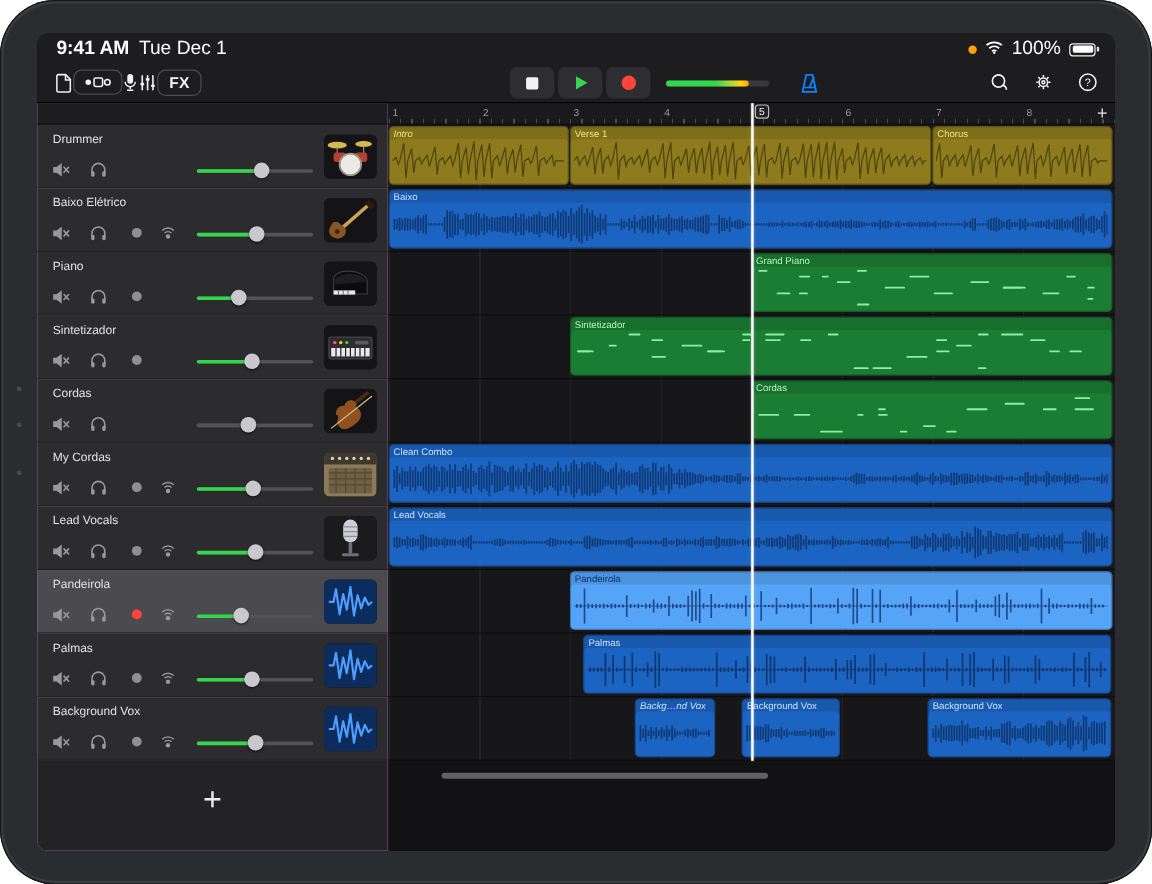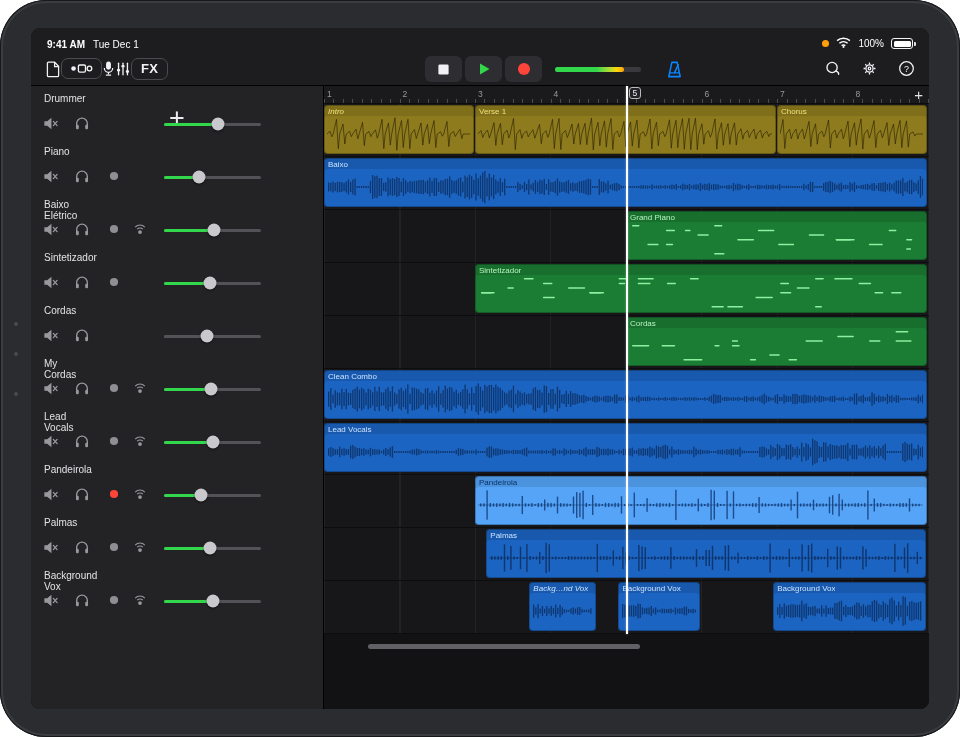--- a/index.html
+++ b/index.html
@@ -4,21 +4,21 @@
 <style>
   *{margin:0;padding:0;box-sizing:border-box}
   html,body{width:960px;height:737px;overflow:hidden;background:#fff;font-family:"Liberation Sans",sans-serif}
   .device{position:relative;width:960px;height:737px;background:#2b2c30;border-radius:46px;
     box-shadow:inset 0 0 0 1px #17181a, inset 0 0 0 3px #3b3c41}
   .bez{position:absolute;left:14px;width:4px;height:4px;border-radius:50%;background:#4a4b51}
   .screen{position:absolute;left:31px;top:28px;right:31px;bottom:28px;background:#161618;border-radius:9px;
     overflow:hidden;display:flex;flex-direction:column;color:#e5e5ea}
 
   
-  .status-bar{height:24px;background:#1d1d20;display:flex;align-items:flex-end;justify-content:space-between;padding:0 16px 2px;color:#fff;font-size:10px}
+  .status-bar{height:24px;background:#1d1d20;display:flex;align-items:flex-end;justify-content:space-between;padding:0 16px 2px;color:#fff;font-size:16px}
   .status-left{display:flex;gap:8px}
   .st-time{font-weight:700}
   .status-right{display:flex;gap:7px;align-items:center}
   .dot-rec{width:7px;height:7px;border-radius:50%;background:#ff9f0a}
   .batt{position:relative;width:22px;height:11px;border:1px solid rgba(255,255,255,.95);border-radius:3px}
   .batt i{position:absolute;inset:1.5px;background:#fff;border-radius:1.5px}
   .batt:after{content:"";position:absolute;right:-3.5px;top:2.8px;width:2px;height:4.2px;background:rgba(255,255,255,.85);border-radius:0 1px 1px 0}
 
   
   .toolbar{position:relative;height:34px;background:#1d1d20;border-bottom:1px solid #000;display:flex;align-items:center;padding:0 14px}
@@ -28,21 +28,21 @@
   .pill.fx{font-size:13px;font-weight:700;padding:2.5px 9px;letter-spacing:.3px}
   .transport{position:absolute;left:394px;top:4px;display:flex;gap:3px}
   .tp-btn{width:37px;height:26px;background:#2e2e32;border:none;border-radius:6px;display:flex;align-items:center;justify-content:center;cursor:pointer}
   .meter{position:absolute;left:524px;top:15px;width:86px;height:5px;border-radius:3px;background:#3a3a3e;cursor:pointer}
   .meter-fill{height:100%;border-radius:3px;background:linear-gradient(90deg,#32d74b 0%,#32d74b 60%,#9ddb3a 76%,#ffd60a 90%,#ff9f0a 100%)}
   .metro{position:absolute;left:634px;top:8px}
   .tb-right{margin-left:auto;display:flex;gap:20px;align-items:center}
 
   
   .workspace{flex:1;display:flex;min-height:0;background:#141416}
-  .leftcol{width:293px;display:flex;flex-direction:row;border-right:1px solid #000;background:#f0abfc}
+  .leftcol{width:293px;display:flex;flex-direction:column;border-right:1px solid #000;background:#f0abfc}
   .corner{height:18px;background:#1d1d20;border-bottom:1px solid #0c0c0e}
   .trow{position:relative;height:53px;background:#2c2c2f;border-bottom:1px solid #222225;cursor:pointer}
   .trow.selected{background:#4b4b4f}
   .tname{position:absolute;left:13px;top:7px;font-size:10px;color:#e2e2e4}
   .ctl{position:absolute;top:29px;width:18px;height:18px;cursor:pointer}
   .ctl.mute{left:11px}.ctl.monitor{left:43px}.ctl.rec{left:75px}.ctl.input{left:101px}
   .slider{position:absolute;left:133px;top:36.5px;width:97px;height:3px;border-radius:2px;background:#525257;cursor:pointer}
   .slider .fill{position:absolute;left:0;top:0;height:100%;border-radius:2px}
   .slider .knob{position:absolute;top:1.5px;transform:translate(-50%,-50%);width:13px;height:13px;border-radius:50%;background:#c8c8cd;box-shadow:0 1px 2px rgba(0,0,0,.6)}
   .thumb{position:absolute;right:9px;top:8px;width:44px;height:37px;border-radius:5px;overflow:hidden;cursor:pointer;background:#141416}
@@ -214,20 +214,52 @@
                   <line x1="11" y1="11" x2="11" y2="20" stroke="#888" stroke-width="1"></line>
                   <ellipse cx="33" cy="8" rx="7" ry="2.5" fill="#d8b84e"></ellipse>
                   <line x1="33" y1="10" x2="33" y2="19" stroke="#888" stroke-width="1"></line>
                   <rect x="8" y="15" width="10" height="8" rx="2" fill="#b5402e"></rect>
                   <rect x="26" y="15" width="10" height="8" rx="2" fill="#b5402e"></rect>
                   <circle cx="22" cy="25" r="9" fill="#ece9e4"></circle>
                   <circle cx="22" cy="25" r="9" fill="none" stroke="#9a958c" stroke-width="1.5"></circle>
                 </svg></div>
             </div>
             <div class="trow">
+              <div class="tname">Baixo Elétrico</div>
+              <span class="ctl mute"><svg viewBox="0 0 18 18" width="17" height="17">
+                  <path d="M2.5 6.5v5h3l4.5 3.5v-12L5.5 6.5z" fill="#98989d"></path>
+                  <line x1="12" y1="6.8" x2="16" y2="11.2" stroke="#98989d" stroke-width="1.4" stroke-linecap="round"></line>
+                  <line x1="16" y1="6.8" x2="12" y2="11.2" stroke="#98989d" stroke-width="1.4" stroke-linecap="round"></line>
+                </svg></span>
+              <span class="ctl monitor"><svg viewBox="0 0 18 18" width="16" height="16">
+                  <path d="M3 13V9.5a6 6 0 0 1 12 0V13" fill="none" stroke="#98989d" stroke-width="1.5"></path>
+                  <rect x="2.2" y="11" width="3.2" height="5" rx="1.4" fill="#98989d"></rect>
+                  <rect x="12.6" y="11" width="3.2" height="5" rx="1.4" fill="#98989d"></rect>
+                </svg></span>
+              <span class="ctl rec"><svg viewBox="0 0 18 18" width="16" height="16">
+                  <circle cx="9" cy="9" r="4.6" fill="#8e8e93"></circle>
+                </svg></span>
+              <span class="ctl input"><svg viewBox="0 0 18 18" width="16" height="16">
+                  <circle cx="9" cy="12.5" r="2.1" fill="#98989d"></circle>
+                  <path d="M5.8 9.2a4.5 4.5 0 0 1 6.4 0" fill="none" stroke="#98989d" stroke-width="1.3"></path>
+                  <path d="M3.6 6.8a7.6 7.6 0 0 1 10.8 0" fill="none" stroke="#98989d" stroke-width="1.3"></path>
+                </svg></span>
+              <div class="slider">
+                <div class="fill" style="width:52%;background:#32d74b"></div>
+                <div class="knob" style="left:52%"></div>
+              </div>
+              <div class="thumb"><svg viewBox="0 0 44 37" width="44" height="37">
+                  <rect width="44" height="37" fill="#141416"></rect>
+                  <line x1="14" y1="26" x2="38" y2="5" stroke="#caa35c" stroke-width="3"></line>
+                  <line x1="36" y1="3" x2="41" y2="8" stroke="#2a1c10" stroke-width="5"></line>
+                  <path d="M6 23c-3 4-2 8 2 10s9 0 10-4c1-3-1-5-3-6s-2-3-5-3-3 1-4 3z" fill="#8a5526"></path>
+                  <circle cx="11" cy="28" r="2" fill="#3a2412"></circle>
+                </svg></div>
+            </div>
+            <div class="trow">
               <div class="tname">Piano</div>
               <span class="ctl mute"><svg viewBox="0 0 18 18" width="17" height="17">
                   <path d="M2.5 6.5v5h3l4.5 3.5v-12L5.5 6.5z" fill="#98989d"></path>
                   <line x1="12" y1="6.8" x2="16" y2="11.2" stroke="#98989d" stroke-width="1.4" stroke-linecap="round"></line>
                   <line x1="16" y1="6.8" x2="12" y2="11.2" stroke="#98989d" stroke-width="1.4" stroke-linecap="round"></line>
                 </svg></span>
               <span class="ctl monitor"><svg viewBox="0 0 18 18" width="16" height="16">
                   <path d="M3 13V9.5a6 6 0 0 1 12 0V13" fill="none" stroke="#98989d" stroke-width="1.5"></path>
                   <rect x="2.2" y="11" width="3.2" height="5" rx="1.4" fill="#98989d"></rect>
                   <rect x="12.6" y="11" width="3.2" height="5" rx="1.4" fill="#98989d"></rect>
@@ -242,52 +274,20 @@
               <div class="thumb"><svg viewBox="0 0 44 37" width="44" height="37">
                   <rect width="44" height="37" fill="#141416"></rect>
                   <path d="M8 27V15c0-4 5-7 12-7 9 0 16 4 16 9v10z" fill="#0c0c0e" stroke="#3a3a40" stroke-width="1"></path>
                   <path d="M9 15c8-8 25-5 26 2l-26 2z" fill="#1d1d22"></path>
                   <rect x="8" y="24" width="18" height="3.5" fill="#e8e8ec"></rect>
                   <g stroke="#555" stroke-width="0.7">
                     <line x1="12" y1="24" x2="12" y2="27.5"></line>
                     <line x1="16" y1="24" x2="16" y2="27.5"></line>
                     <line x1="20" y1="24" x2="20" y2="27.5"></line>
                   </g>
-                </svg></div>
-            </div>
-            <div class="trow">
-              <div class="tname">Baixo Elétrico</div>
-              <span class="ctl mute"><svg viewBox="0 0 18 18" width="17" height="17">
-                  <path d="M2.5 6.5v5h3l4.5 3.5v-12L5.5 6.5z" fill="#98989d"></path>
-                  <line x1="12" y1="6.8" x2="16" y2="11.2" stroke="#98989d" stroke-width="1.4" stroke-linecap="round"></line>
-                  <line x1="16" y1="6.8" x2="12" y2="11.2" stroke="#98989d" stroke-width="1.4" stroke-linecap="round"></line>
-                </svg></span>
-              <span class="ctl monitor"><svg viewBox="0 0 18 18" width="16" height="16">
-                  <path d="M3 13V9.5a6 6 0 0 1 12 0V13" fill="none" stroke="#98989d" stroke-width="1.5"></path>
-                  <rect x="2.2" y="11" width="3.2" height="5" rx="1.4" fill="#98989d"></rect>
-                  <rect x="12.6" y="11" width="3.2" height="5" rx="1.4" fill="#98989d"></rect>
-                </svg></span>
-              <span class="ctl rec"><svg viewBox="0 0 18 18" width="16" height="16">
-                  <circle cx="9" cy="9" r="4.6" fill="#8e8e93"></circle>
-                </svg></span>
-              <span class="ctl input"><svg viewBox="0 0 18 18" width="16" height="16">
-                  <circle cx="9" cy="12.5" r="2.1" fill="#98989d"></circle>
-                  <path d="M5.8 9.2a4.5 4.5 0 0 1 6.4 0" fill="none" stroke="#98989d" stroke-width="1.3"></path>
-                  <path d="M3.6 6.8a7.6 7.6 0 0 1 10.8 0" fill="none" stroke="#98989d" stroke-width="1.3"></path>
-                </svg></span>
-              <div class="slider">
-                <div class="fill" style="width:52%;background:#32d74b"></div>
-                <div class="knob" style="left:52%"></div>
-              </div>
-              <div class="thumb"><svg viewBox="0 0 44 37" width="44" height="37">
-                  <rect width="44" height="37" fill="#141416"></rect>
-                  <line x1="14" y1="26" x2="38" y2="5" stroke="#caa35c" stroke-width="3"></line>
-                  <line x1="36" y1="3" x2="41" y2="8" stroke="#2a1c10" stroke-width="5"></line>
-                  <path d="M6 23c-3 4-2 8 2 10s9 0 10-4c1-3-1-5-3-6s-2-3-5-3-3 1-4 3z" fill="#8a5526"></path>
-                  <circle cx="11" cy="28" r="2" fill="#3a2412"></circle>
                 </svg></div>
             </div>
             <div class="trow">
               <div class="tname">Sintetizador</div>
               <span class="ctl mute"><svg viewBox="0 0 18 18" width="17" height="17">
                   <path d="M2.5 6.5v5h3l4.5 3.5v-12L5.5 6.5z" fill="#98989d"></path>
                   <line x1="12" y1="6.8" x2="16" y2="11.2" stroke="#98989d" stroke-width="1.4" stroke-linecap="round"></line>
                   <line x1="16" y1="6.8" x2="12" y2="11.2" stroke="#98989d" stroke-width="1.4" stroke-linecap="round"></line>
                 </svg></span>
               <span class="ctl monitor"><svg viewBox="0 0 18 18" width="16" height="16">

